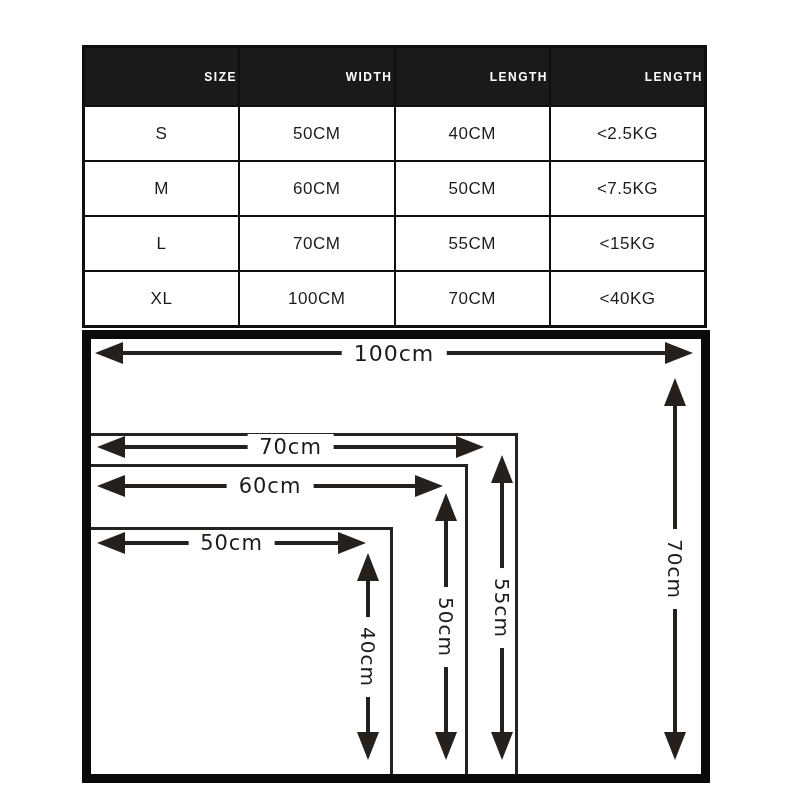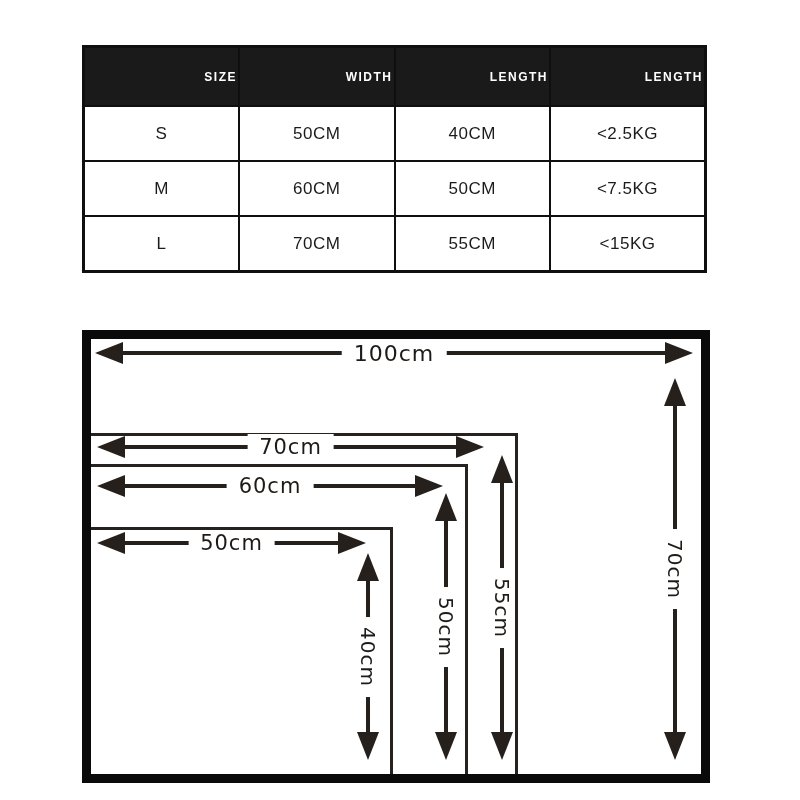--- a/index.html
+++ b/index.html
@@ -86,20 +86,26 @@
       <td>60CM</td>
       <td>50CM</td>
       <td>&lt;7.5KG</td>
     </tr>
     <tr>
       <td>L</td>
       <td>70CM</td>
       <td>55CM</td>
       <td>&lt;15KG</td>
     </tr>
+    <tr>
+      <td>XL</td>
+      <td>100CM</td>
+      <td>70CM</td>
+      <td>&lt;40KG</td>
+    </tr>
   </tbody>
 </table>
 
 <div class="diagram-box">
 
   <div class="dim-rect" style="top:94px;width:427px;"></div>
   <div class="dim-rect" style="top:125px;width:377px;"></div>
   <div class="dim-rect" style="top:188px;width:302px;"></div>
 
   <div class="harrow big" style="left:4px;top:2px;width:598px;">

